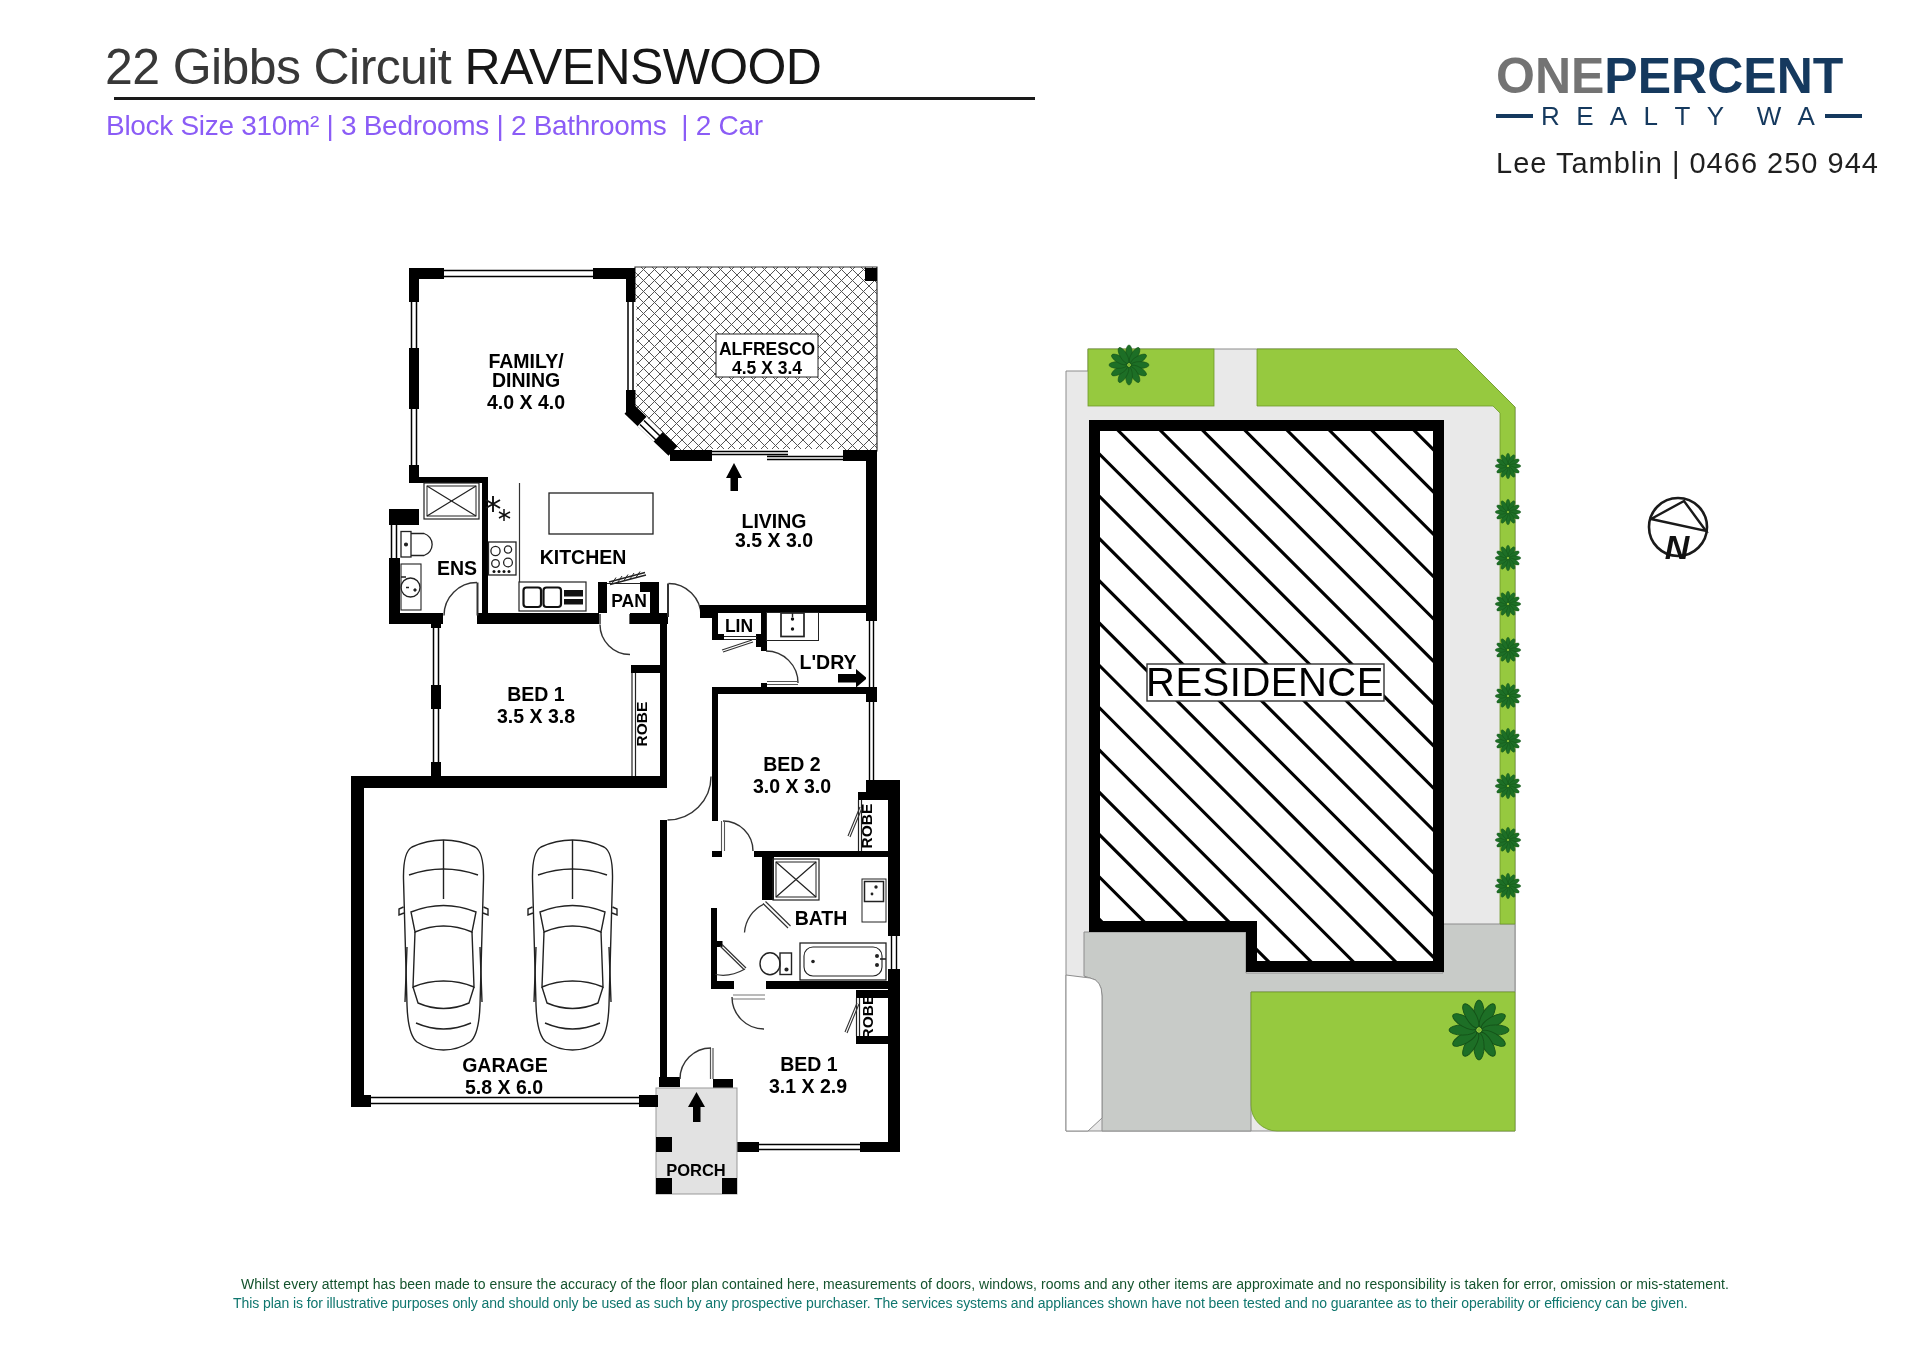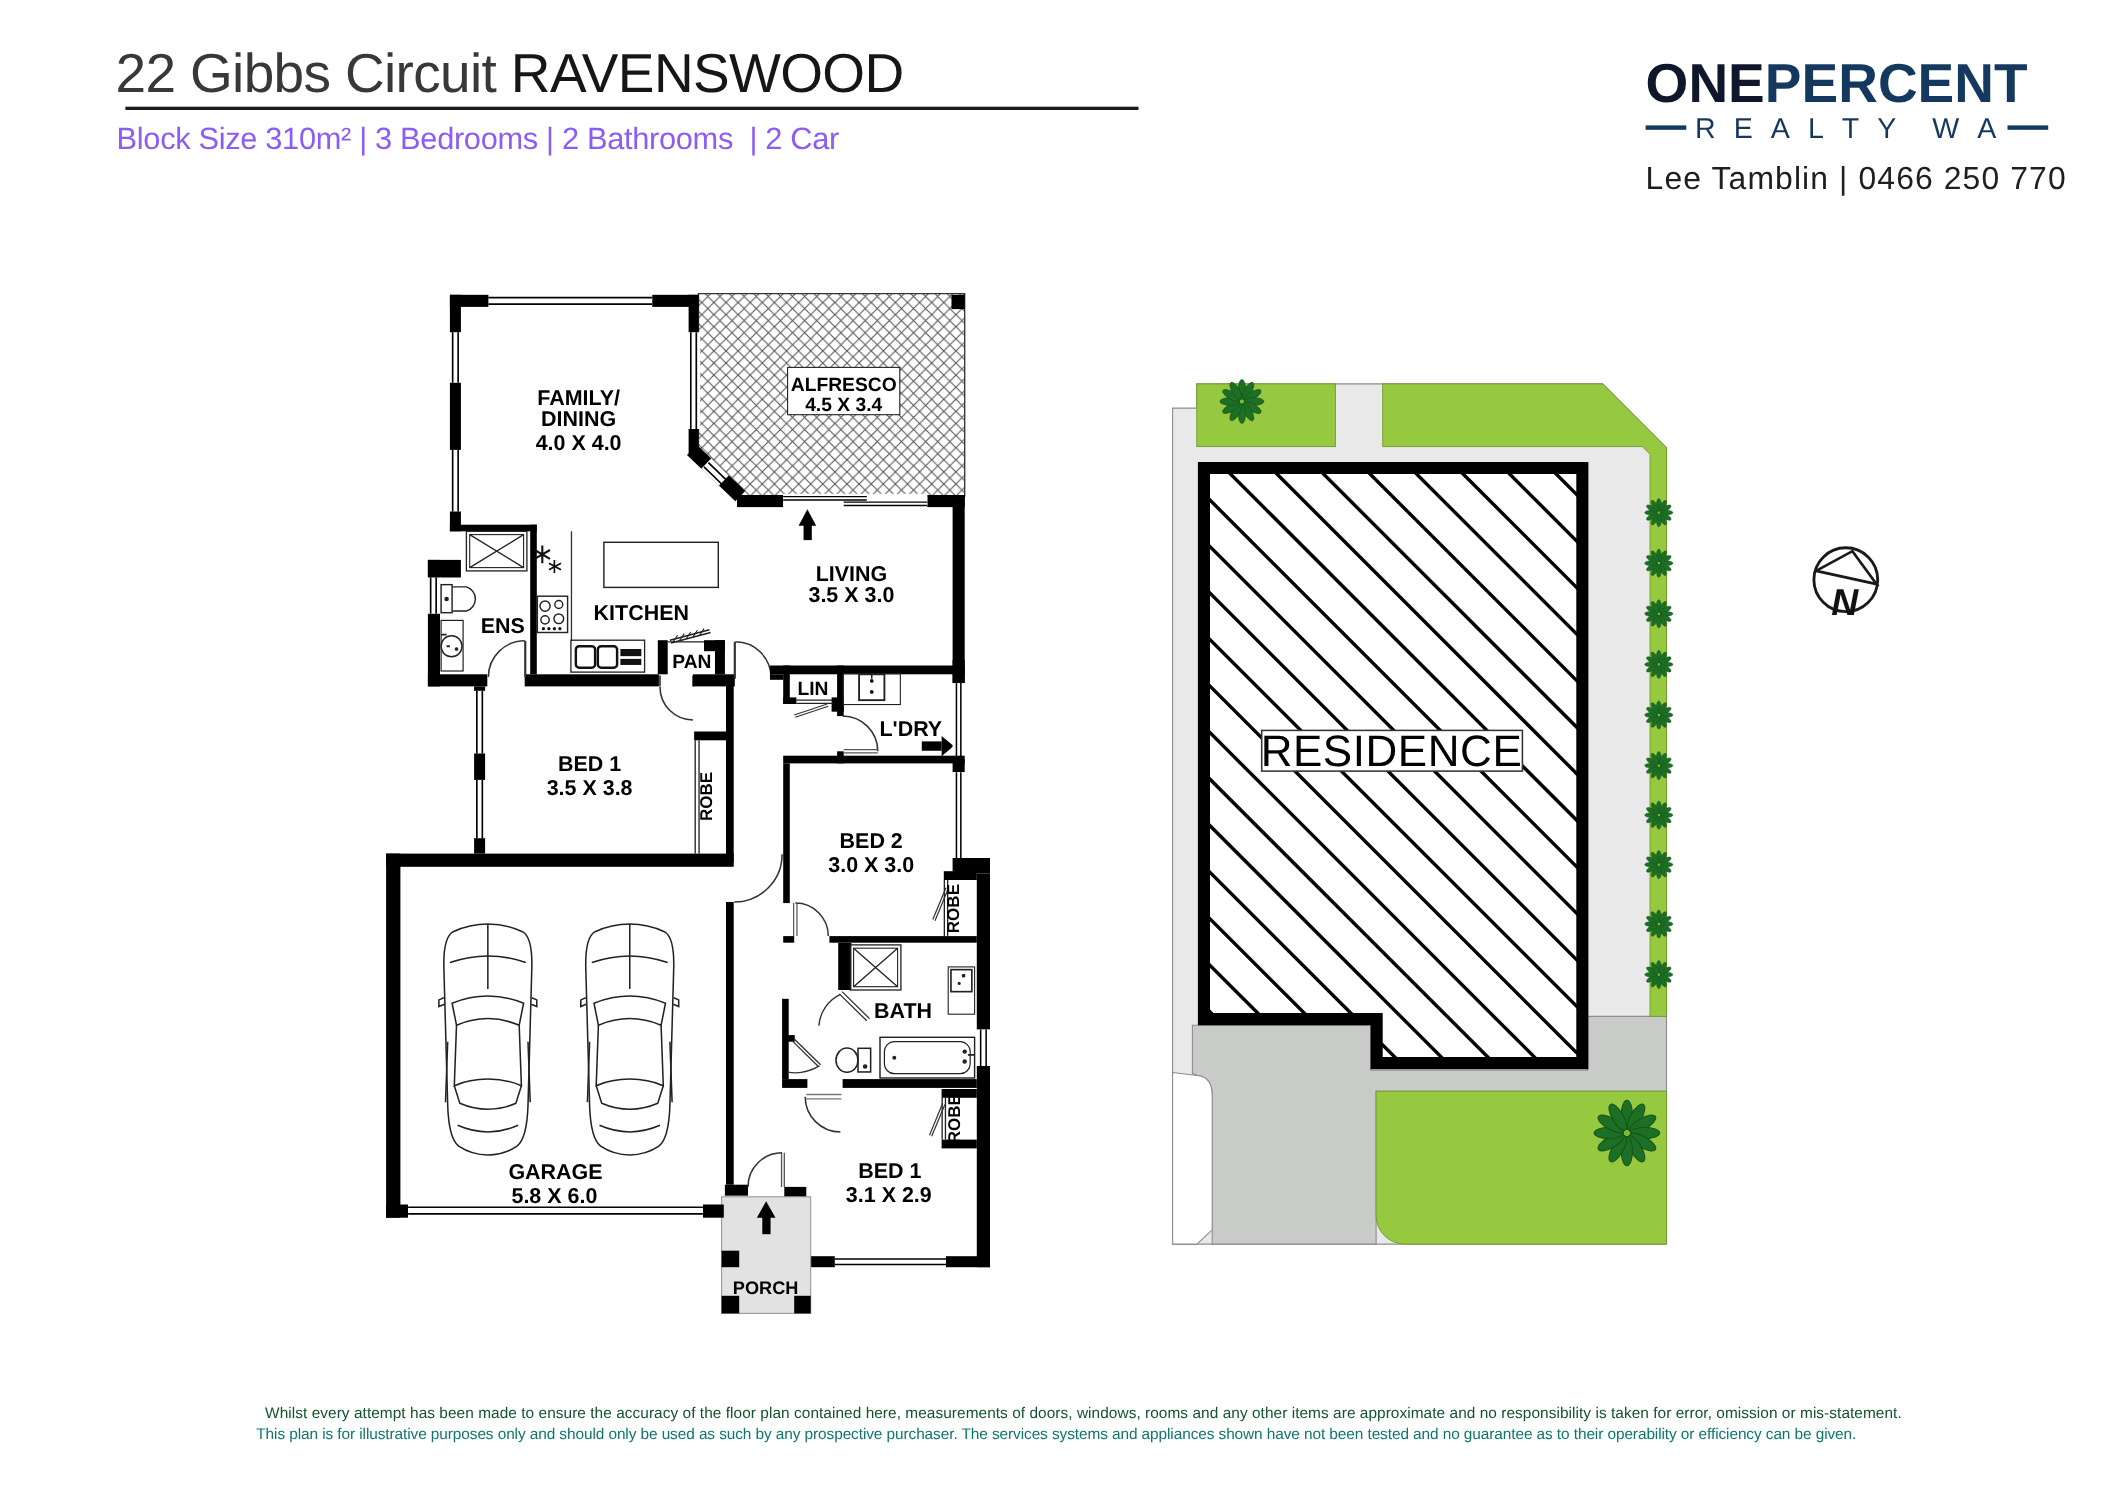--- a/index.html
+++ b/index.html
@@ -8,37 +8,37 @@
 </style>
 </head>
 <body>
 
 <div class="abs" style="left:105px;top:38px;font-size:50px;color:#383838;letter-spacing:-0.6px;">22 Gibbs Circuit <span style="color:#161616;">RAVENSWOOD</span></div>
 
 <div class="abs" style="left:114px;top:97px;width:921px;height:3px;background:#1a1a1a;"></div>
 
 <div class="abs" style="left:106px;top:110px;font-size:28px;letter-spacing:-0.3px;color:#8b5cf6;">Block Size 310m² | 3 Bedrooms | 2 Bathrooms&nbsp; | 2 Car</div>
 
-<div class="abs" style="left:1496px;top:47px;font-weight:bold;font-size:50px;"><span style="color:#0f172a;">ONE</span><span style="color:#15395e;">PERCENT</span></div>
+<div class="abs" style="left:1496px;top:47px;font-weight:bold;font-size:50px;"><span style="color:#737373;">ONE</span><span style="color:#15395e;">PERCENT</span></div>
 
 <div class="abs" style="left:1496px;top:114px;width:37px;height:3.5px;background:#15395e;"></div>
 <div class="abs" style="left:1825px;top:114px;width:37px;height:3.5px;background:#15395e;"></div>
 <div class="abs" style="left:1541px;top:101px;width:274px;display:flex;justify-content:space-between;color:#15395e;font-size:26px;">
     <span>R</span>
     <span>E</span>
     <span>A</span>
     <span>L</span>
     <span>T</span>
     <span>Y</span>
     <span></span>
     <span>W</span>
     <span>A</span>
   </div>
 
-<div class="abs" style="left:1496px;top:147px;font-size:29px;letter-spacing:1px;color:#1f1f1f;">Lee Tamblin | 0466 250 770</div>
+<div class="abs" style="left:1496px;top:147px;font-size:29px;letter-spacing:1px;color:#1f1f1f;">Lee Tamblin | 0466 250 944</div>
 
 <svg class="abs" style="left:0;top:0;" width="1920" height="1357" viewBox="0 0 1920 1357" xmlns="http://www.w3.org/2000/svg">
 <defs>
 <pattern id="xh" width="11" height="11" patternUnits="userSpaceOnUse">
   <path d="M -1 -1 L 12 12 M -1 12 L 12 -1" stroke="#555" stroke-width="1" fill="none"></path>
 </pattern>
 <g id="tree">
   <g fill="#1d6f26" stroke="#145218" stroke-width="0.6">
     <ellipse cx="0" cy="-11" rx="3.4" ry="9"></ellipse>
     <ellipse cx="0" cy="-11" rx="3.4" ry="9" transform="rotate(30)"></ellipse>

